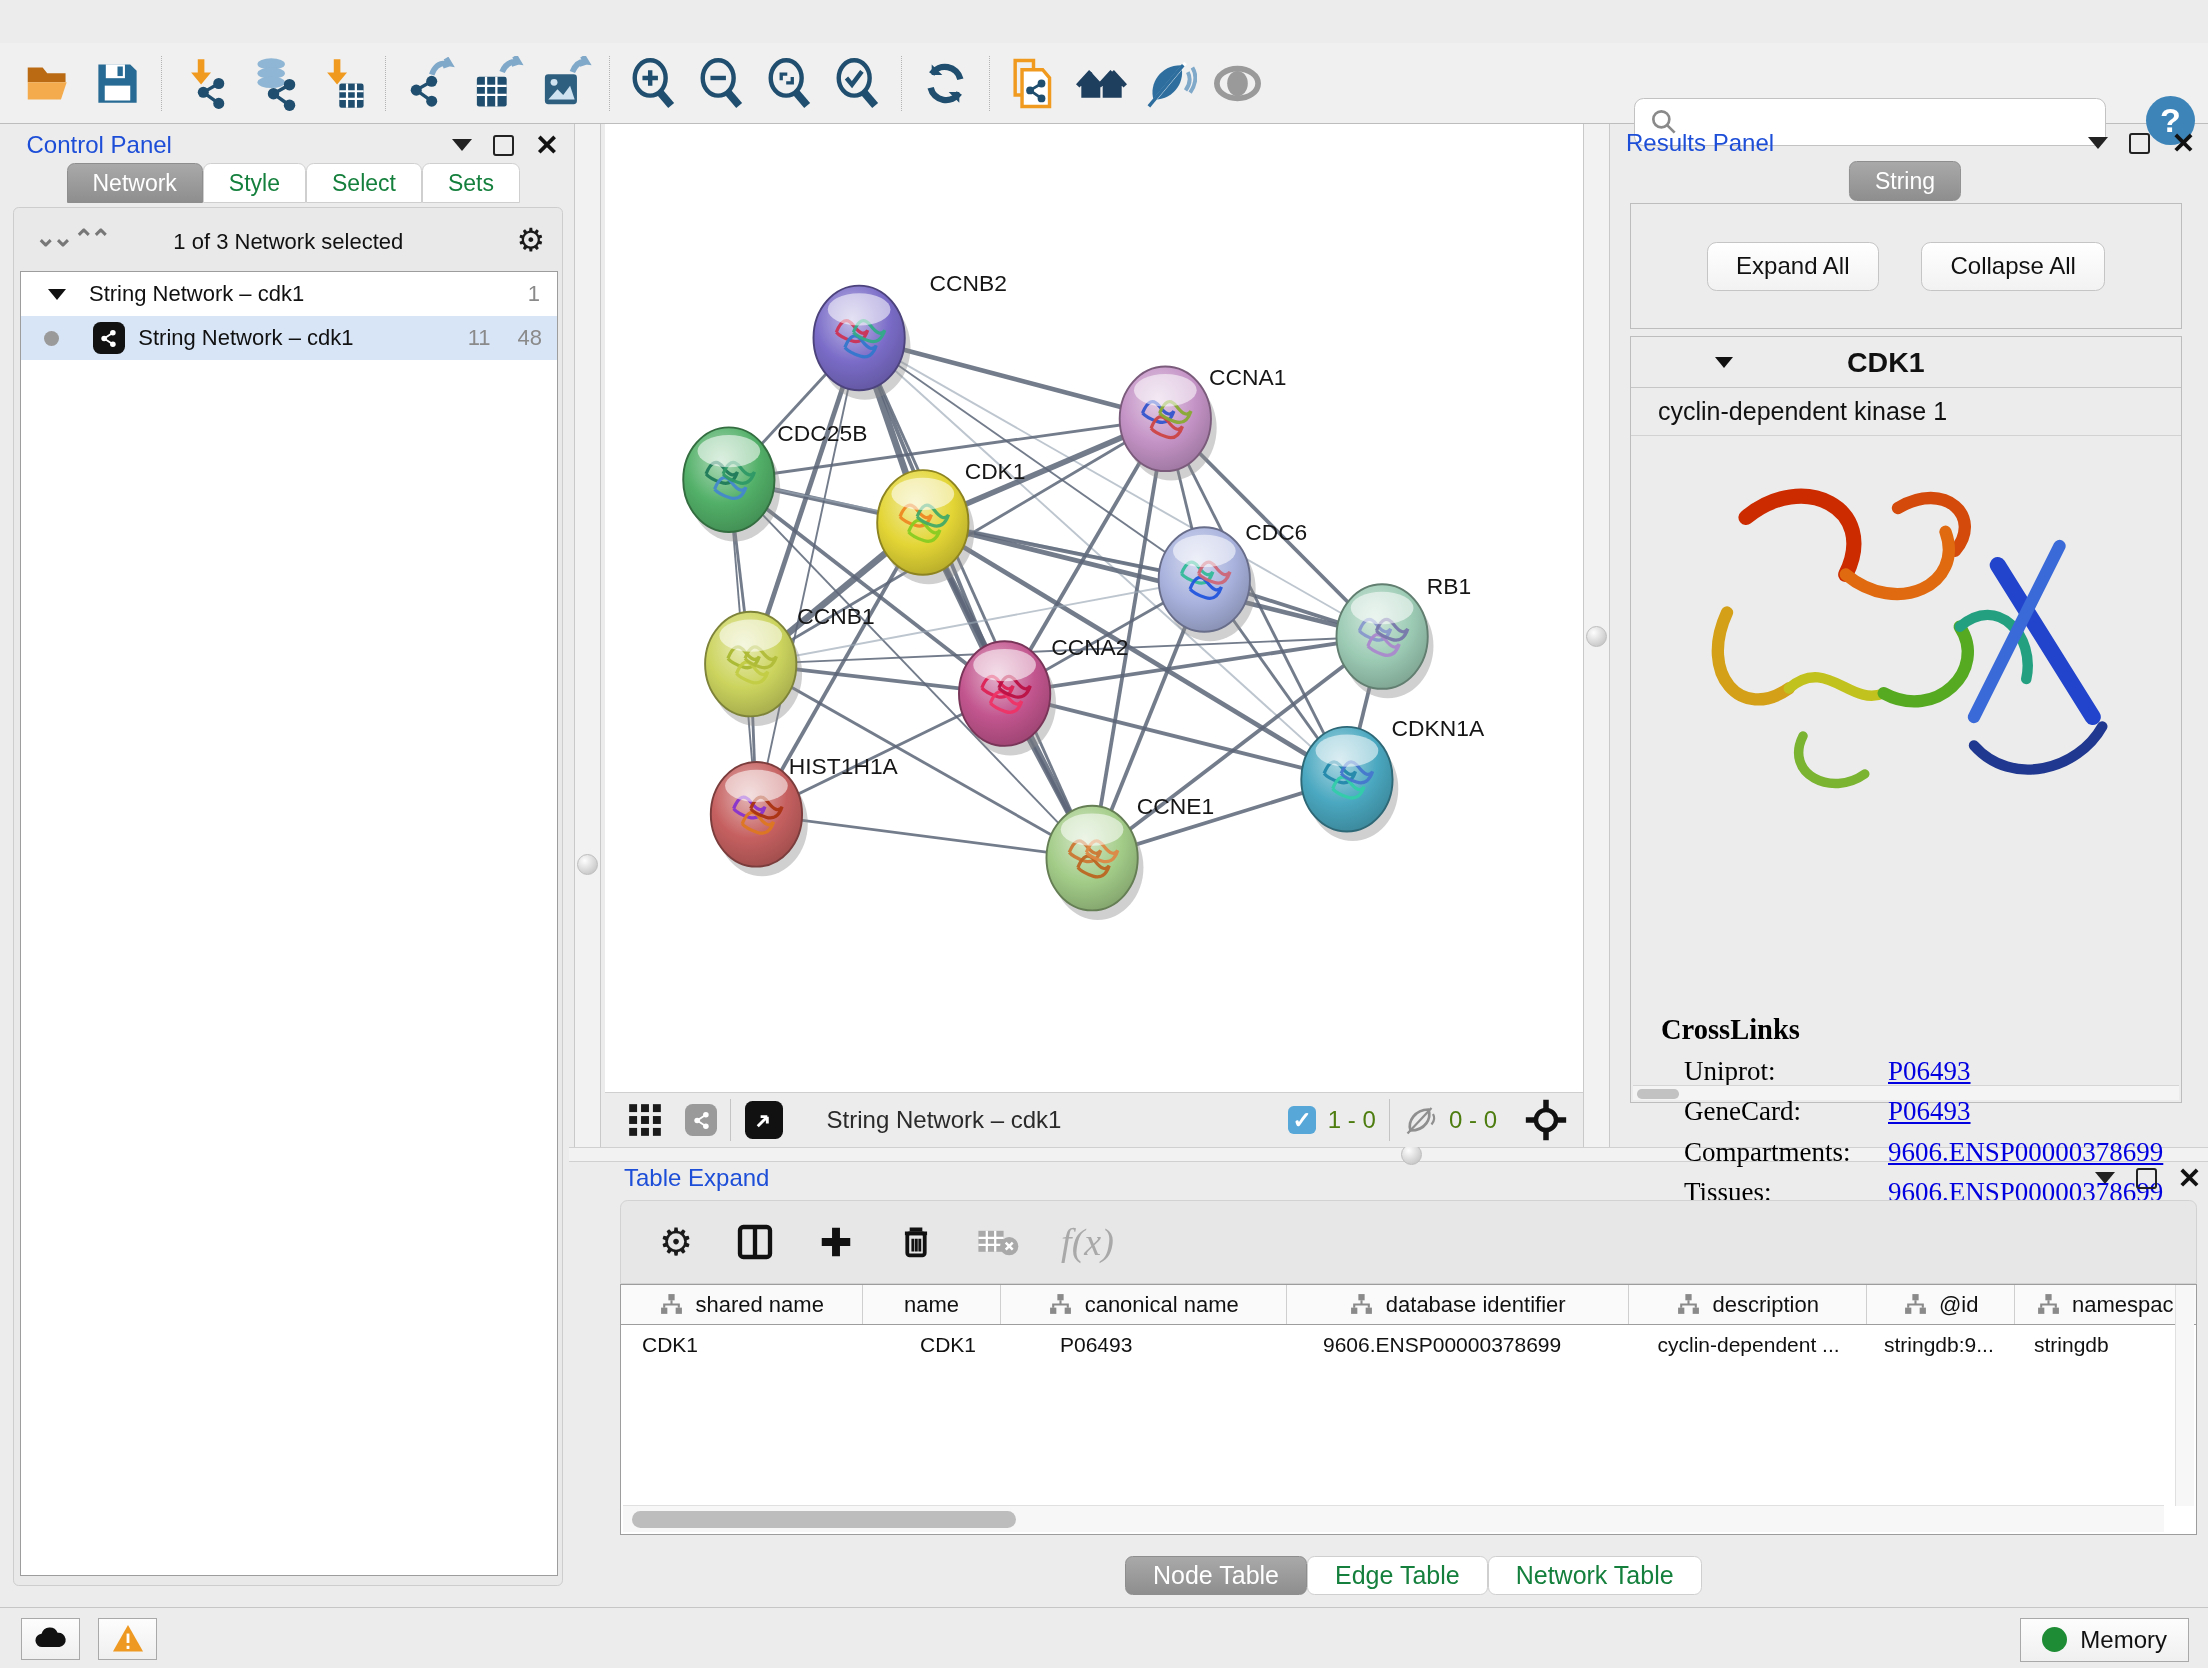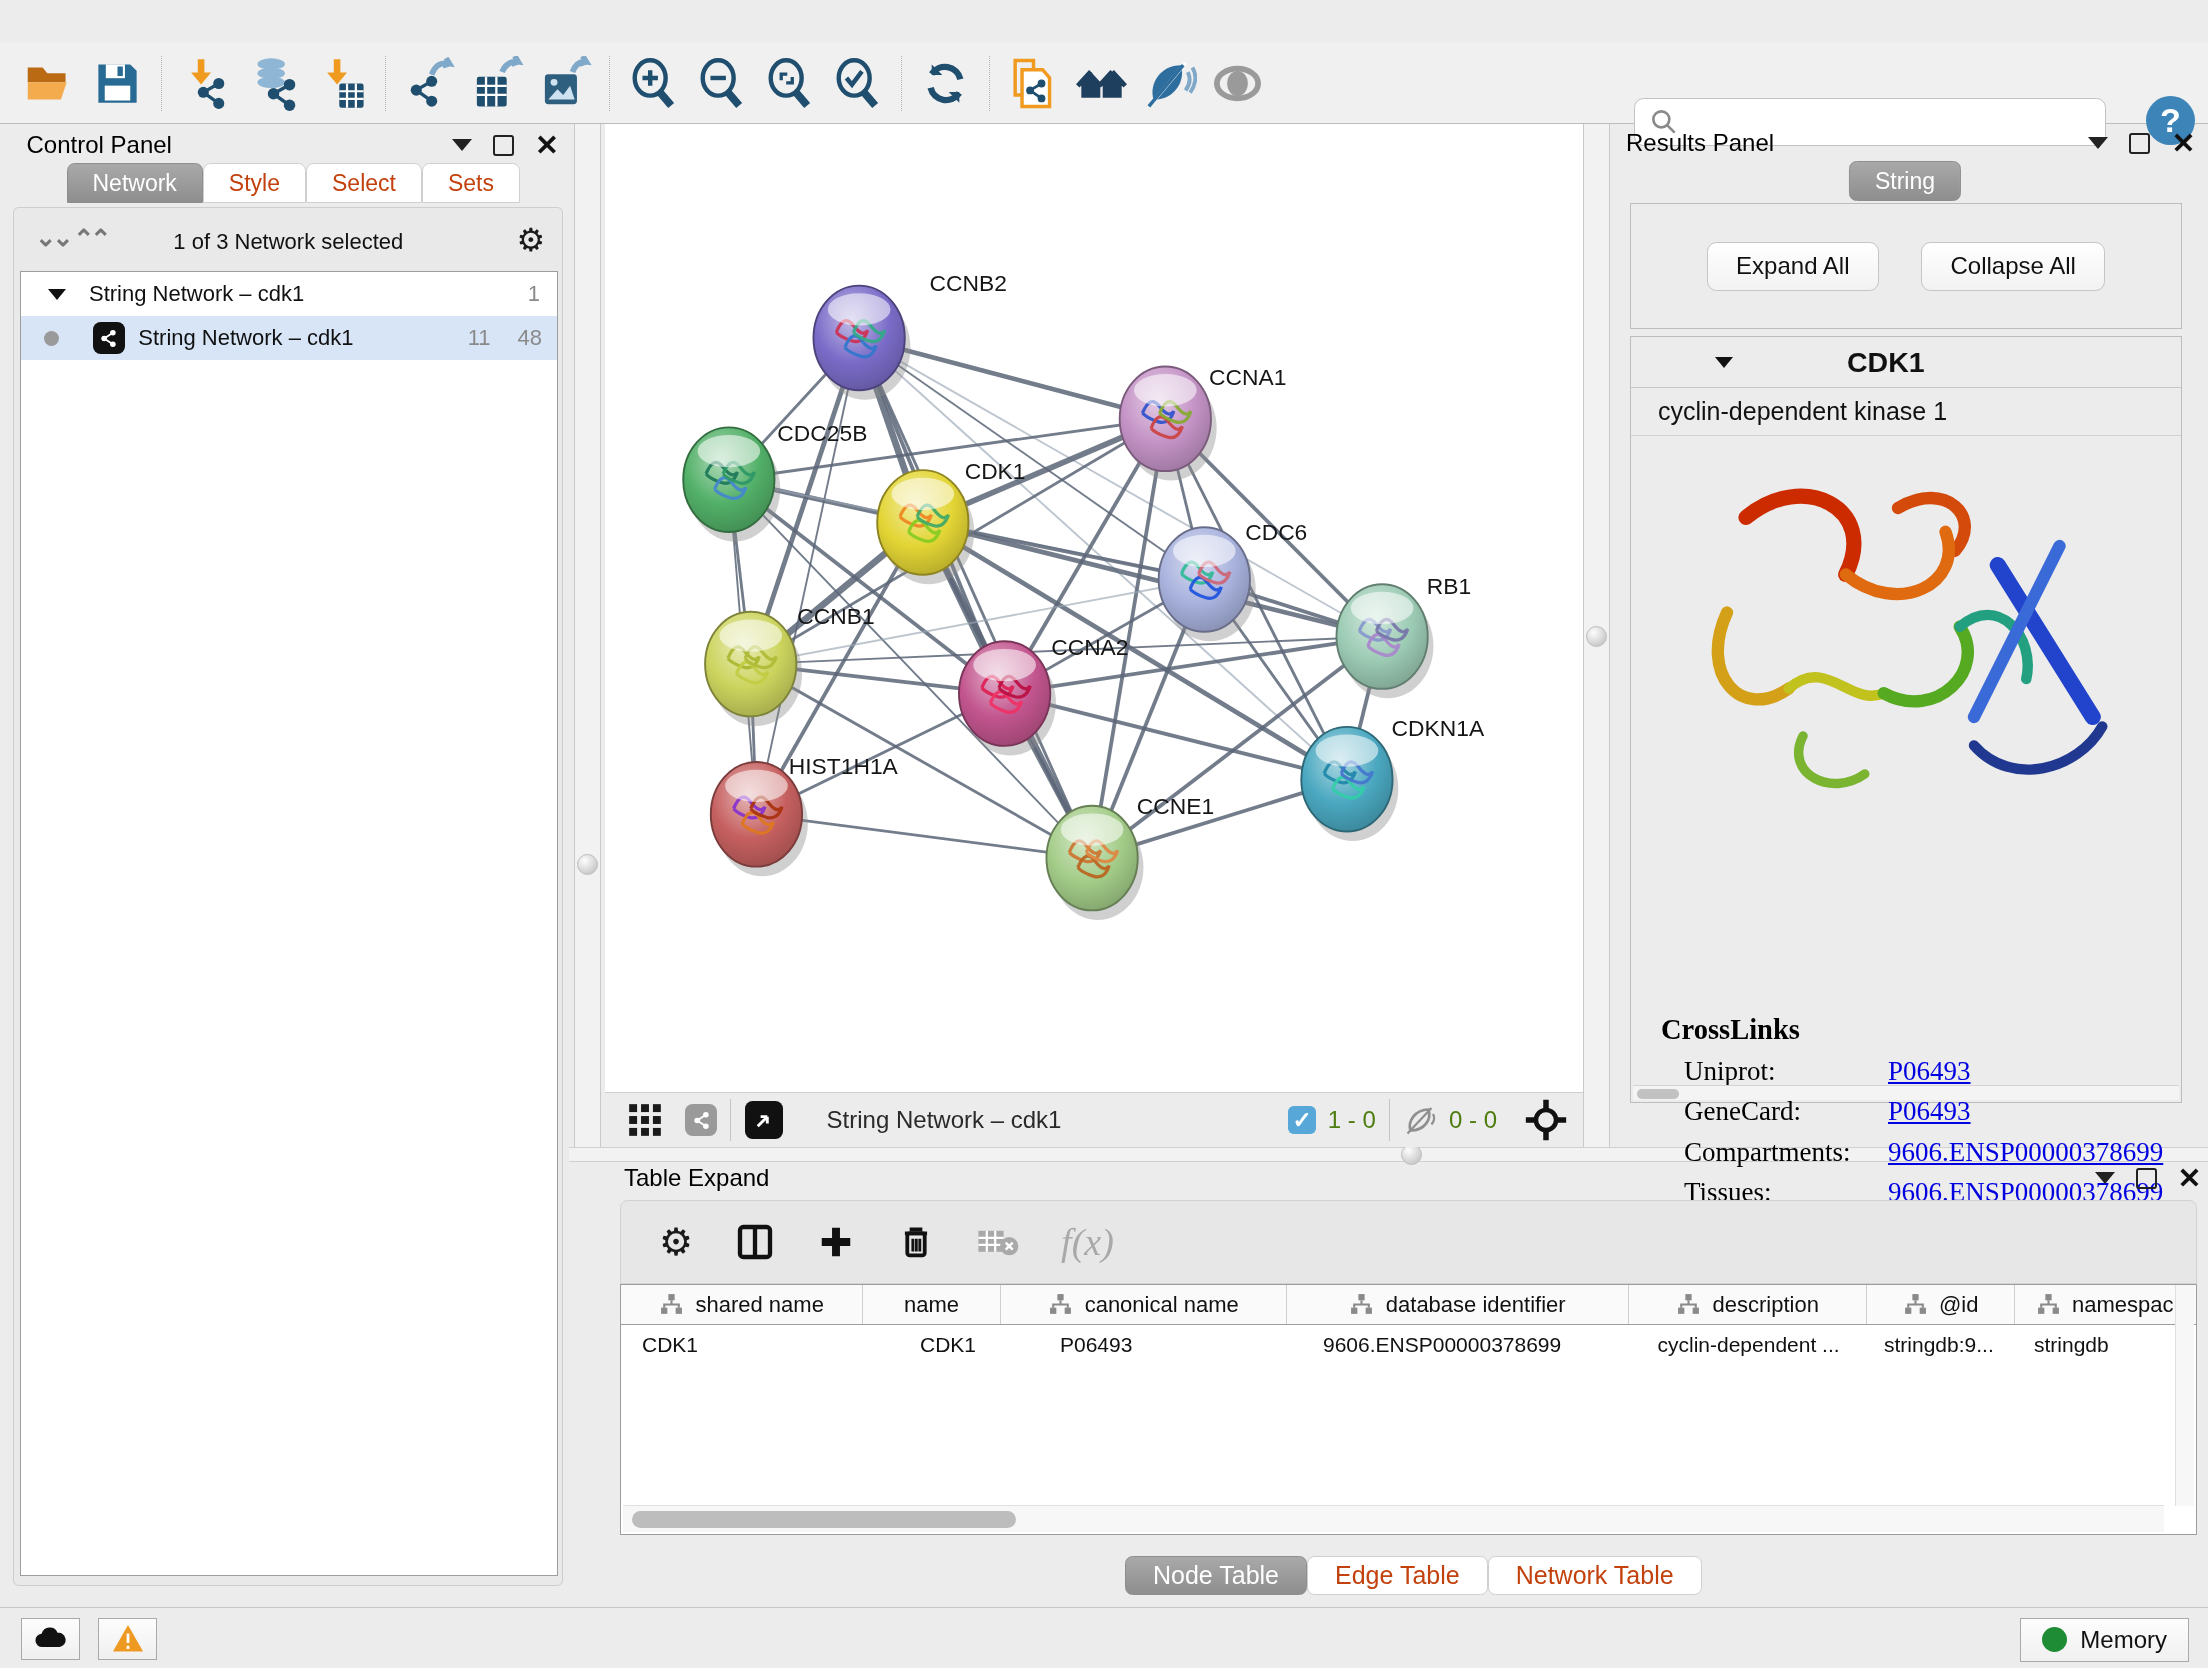--- a/index.html
+++ b/index.html
@@ -21,26 +21,26 @@
   .tbtn { width:68px; height:61px; display:flex; align-items:center; justify-content:center; }
   .tsep { width:0; height:55px; border-left:1.9px dotted #b3b3b3; margin:0 9.5px; }
   .searchbox { position:absolute; left:1634px; top:55px; width:472px; height:48px;
     background:#fff; border:1.9px solid #c2c2c2; border-radius:9.5px; display:flex; align-items:center; }
   .searchbox input { border:none; outline:none; flex:1; font-size:23px; height:38px;
     font-family:"Liberation Sans",sans-serif; background:transparent; }
   .helpbtn { position:absolute; left:2146px; top:53px; width:49px; height:49px; border-radius:50%;
     background:#3d84b8; color:#fff; font-size:34px; font-weight:bold; text-align:center; line-height:49px; }
 
   
-  .panel-title { font-size:24px; color:#000000;text-align:center; }
+  .panel-title { font-size:24px; color:#1d4ed8;text-align:center; }
   .panel-ctrls { position:absolute; display:flex; align-items:center; gap:21px; }
   .pc-tri { width:0; height:0; border-left:10.5px solid transparent; border-right:10.5px solid transparent; border-top:12.4px solid #222; }
   .pc-float { width:21px; height:21px; border:2.9px solid #222; border-radius:2.9px; }
   .pc-close { font-size:28.5px; font-weight:bold; color:#111; line-height:21px; }
-  .tab { display:inline-block; padding:5.7px 25px; font-size:23px; color:#c2410c; background:#fff;
+  .tab { display:inline-block; padding:5.7px 25px; font-size:23px; color:#15803d; background:#fff;
     border:1px solid #cfcfcf; border-radius:7.6px 7.6px 0 0; }
   .tab.sel { background:linear-gradient(#a9a9a9,#8e8e8e); color:#fff; border-color:#8e8e8e; }
 
   
   .control-panel { position:absolute; left:9.5px; top:127px; width:557px; height:1465px; }
   .cp-tabs { position:absolute; left:57px; top:36px; }
   .cp-box { position:absolute; left:3.8px; top:80px; width:550px; height:1379px;
     background:#e9e9e9; border:1px solid #cdcdcd; border-radius:5.7px; }
   .cp-selrow { position:absolute; left:0; top:13.3px; width:100%; height:42px; }
   .chev { font-size:25px; color:#777; font-weight:bold; letter-spacing:-3.8px; }

